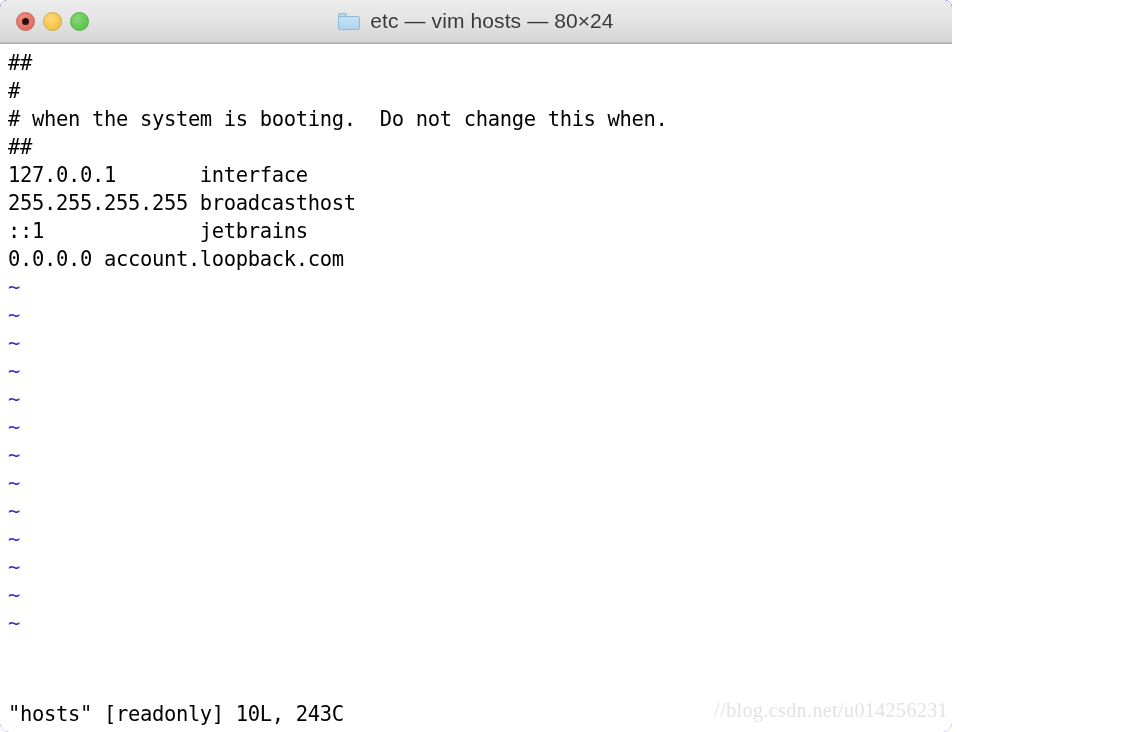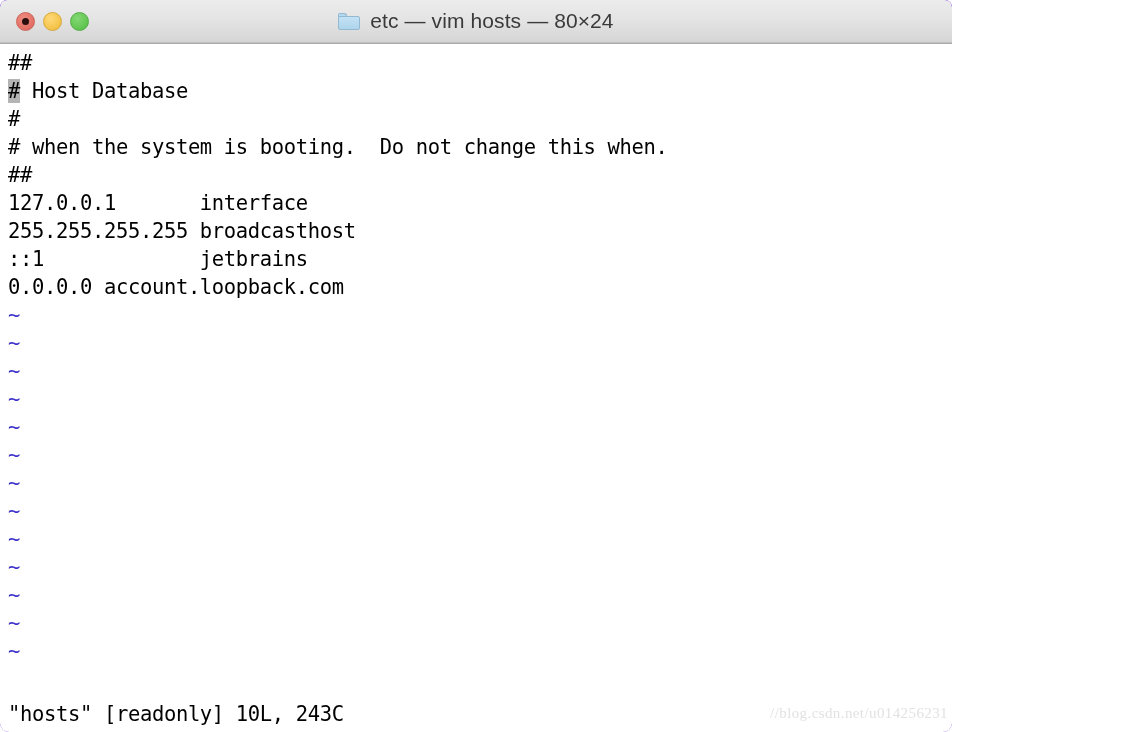--- a/index.html
+++ b/index.html
@@ -153,21 +153,21 @@
     letter-spacing: -0.35px;
     color: #000000;
     white-space: pre;
   }
 
   #watermark {
     position: absolute;
     right: 4px;
     bottom: 10px;
     font-family: "Liberation Serif", serif;
-    font-size: 15px;
+    font-size: 20px;
     color: #e2e2e2;
     letter-spacing: 0.4px;
     white-space: nowrap;
     user-select: none;
     margin-top: 45px;
   }
 </style>
 </head>
 <body>
 
@@ -188,21 +188,20 @@
       </div>
       <div id="window-title">etc — vim hosts — 80×24</div>
     </div>
 
   </div>
 
   <div id="terminal">
 
     <div class="line">##</div>
 
-    <div class="line"><span class="cursor-block">#</span><span> Host Database</span></div>
 
     <div class="line">#</div>
     <div class="line"># when the system is booting.  Do not change this when.</div>
     <div class="line">##</div>
     <div class="line">127.0.0.1       interface</div>
     <div class="line">255.255.255.255 broadcasthost</div>
     <div class="line">::1             jetbrains</div>
     <div class="line">0.0.0.0 account.loopback.com</div>
 
     <div class="line tilde">~</div>

